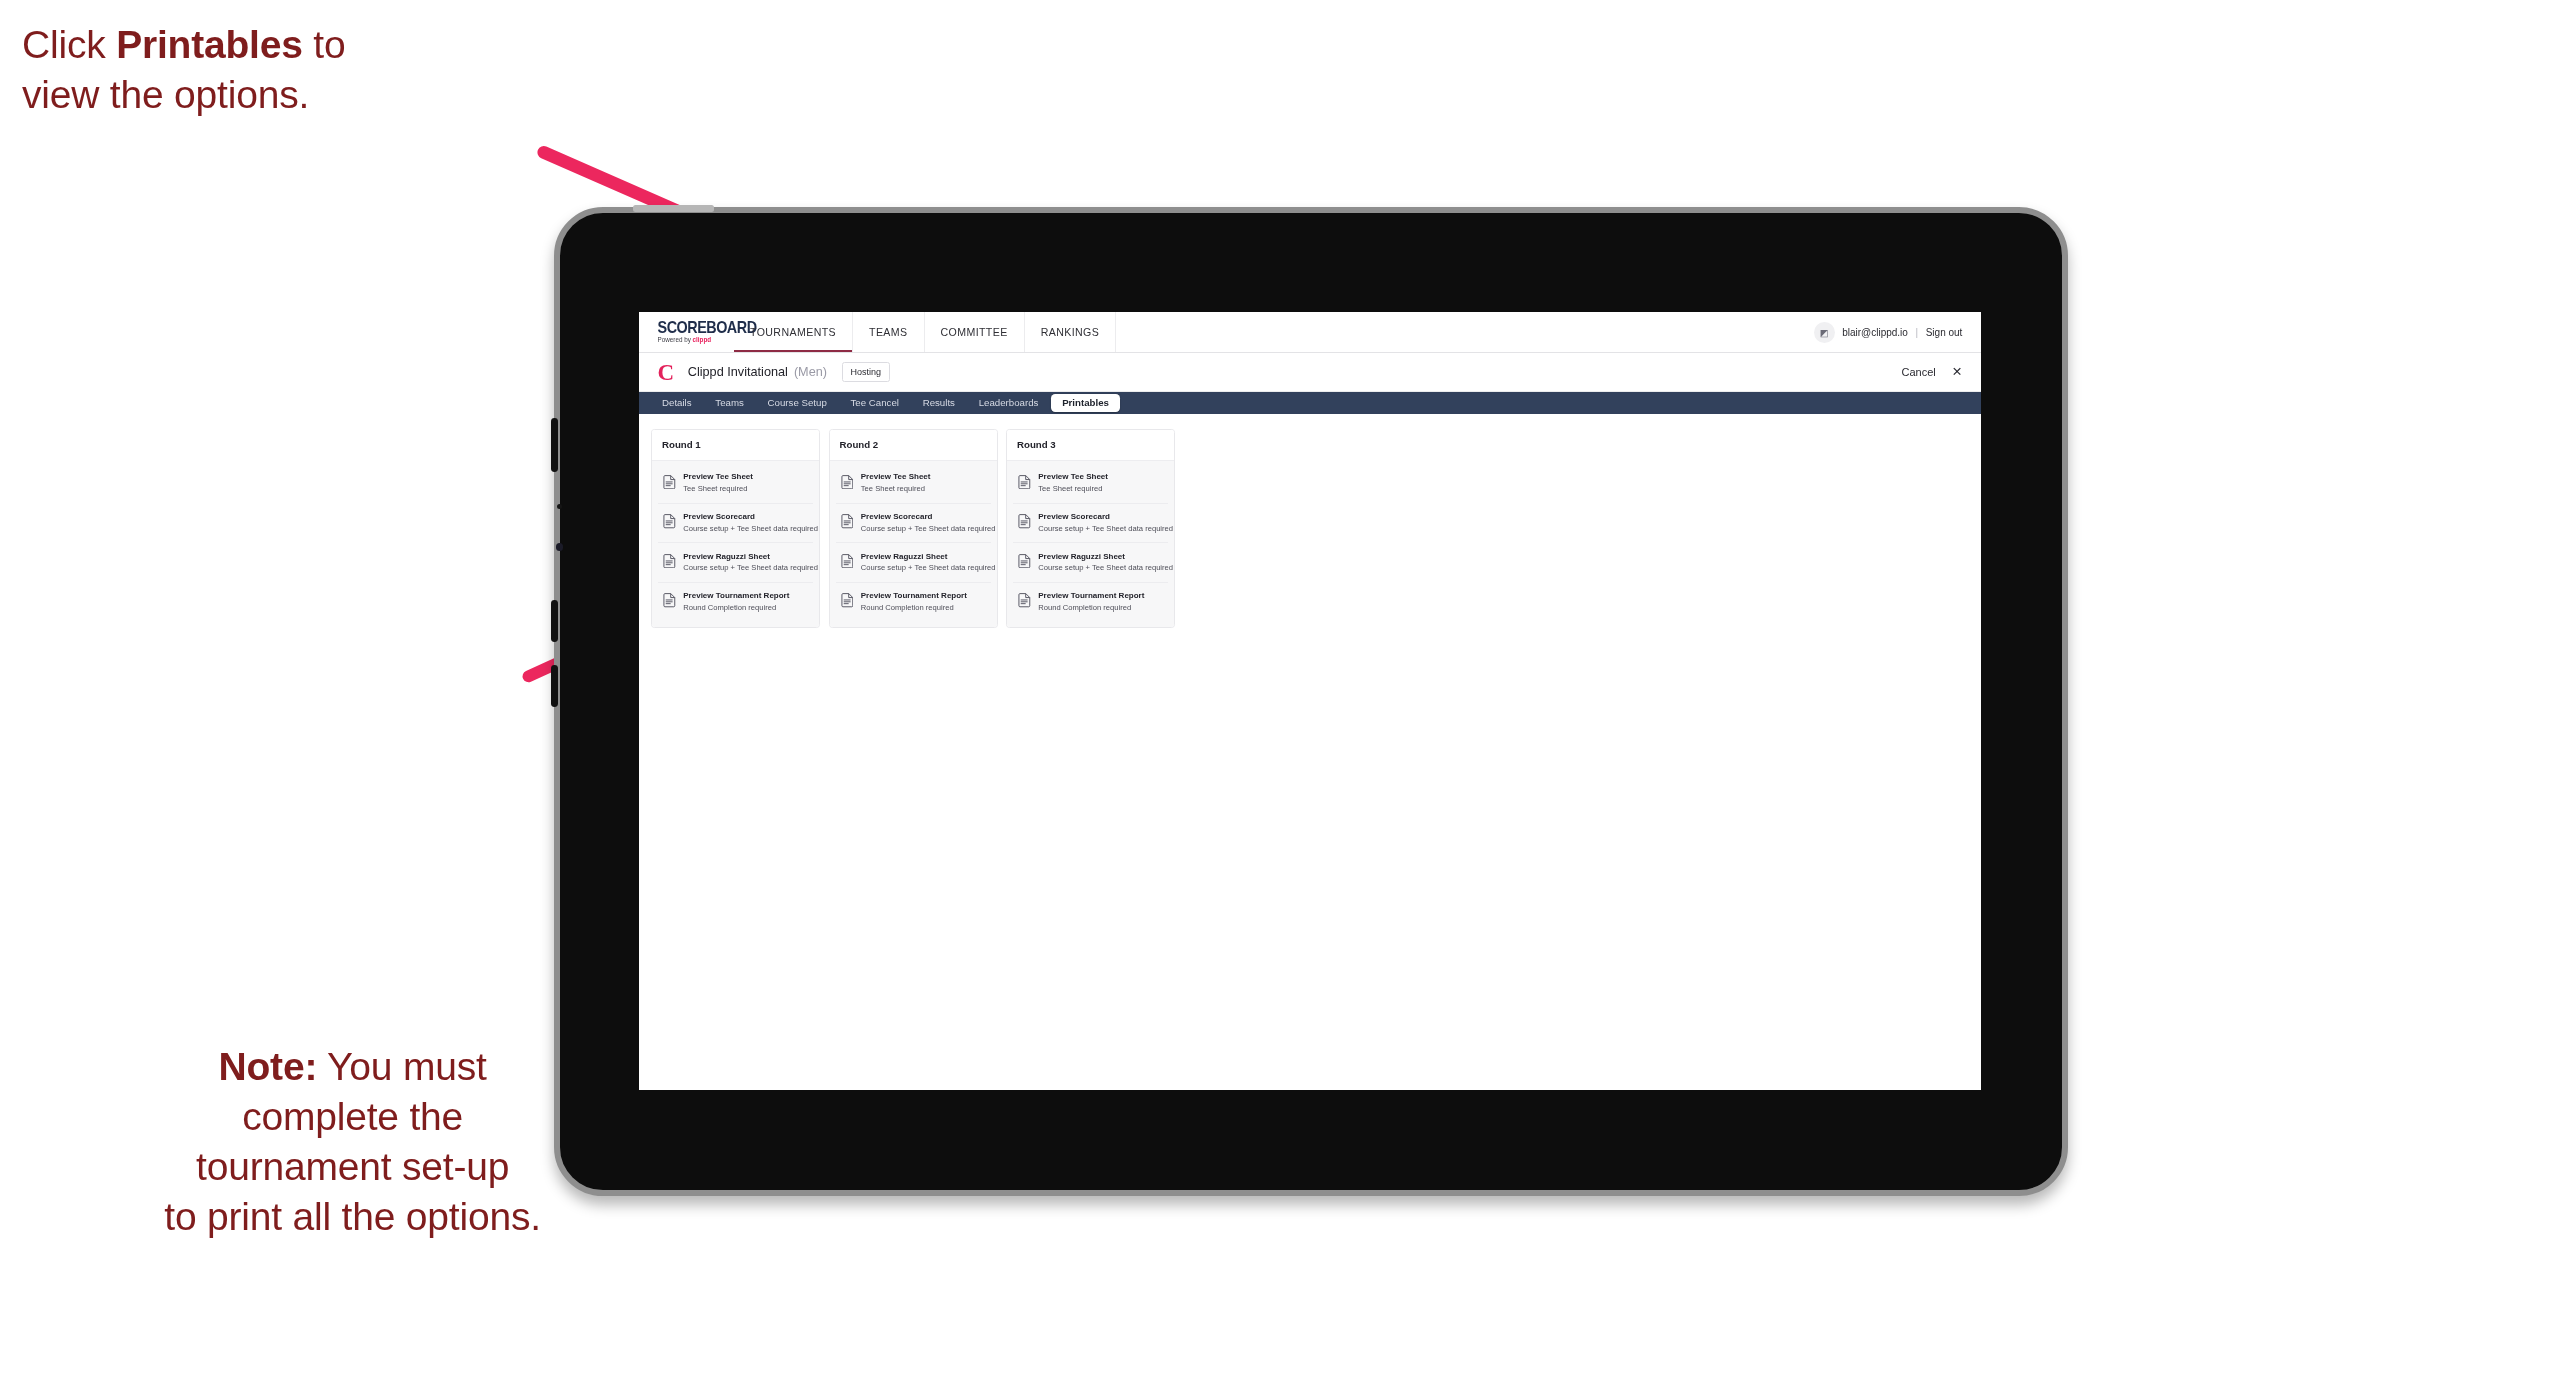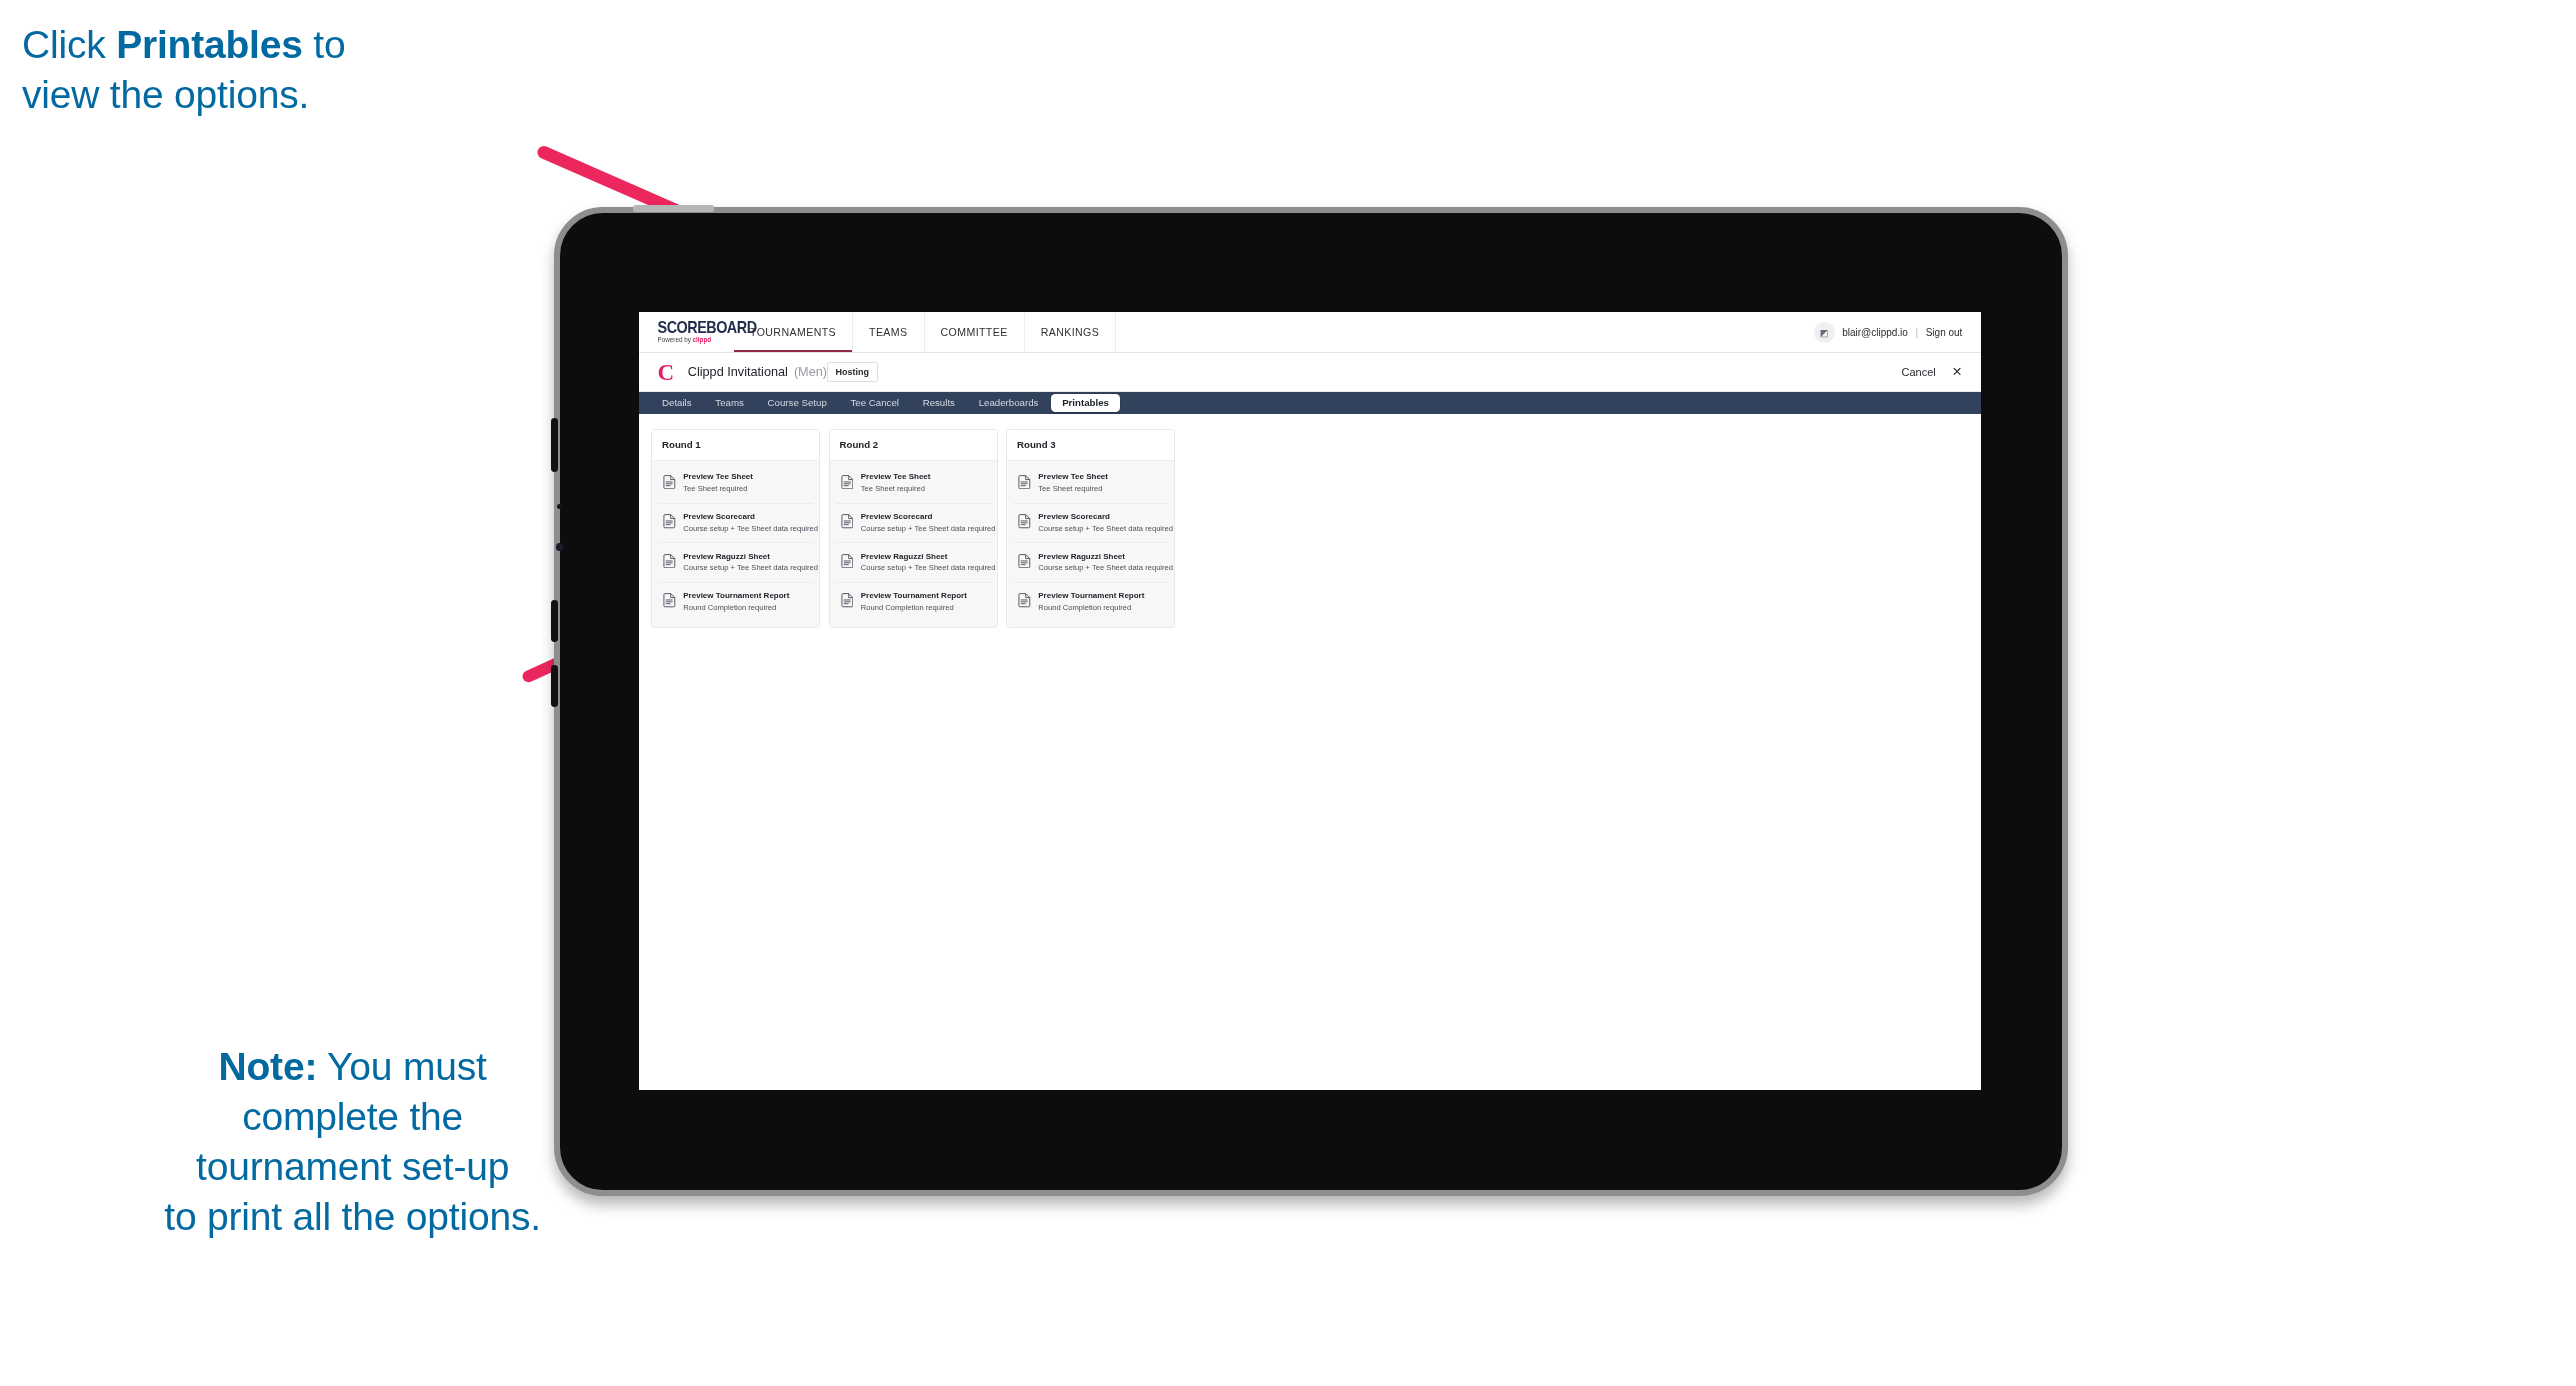--- a/index.html
+++ b/index.html
@@ -8,21 +8,21 @@
     height: 1386px;
     background: #ffffff;
     font-family: "Liberation Sans", sans-serif;
     overflow: hidden;
   }
   #stage { position: relative; width: 2576px; height: 1386px; background:#fff; }
 
   
   .annot {
     position: absolute;
-    color: #0369a1;
+    color: #7f1d1d;
     font-family: "Liberation Sans", sans-serif;
     font-size: 39px;
     line-height: 1.28;
     letter-spacing: -0.2px;
     white-space: pre-line;
   }
   .annot b { font-weight: 700; }
   #annot-1 { left: 22px; top: 20px; width: 541px; }
   #annot-2 { left: 29px; top: 651px; width: 541px; }
   #annot-3 { left: 18.6px; top: 1042px; width: 668px; text-align: center; }
@@ -117,21 +117,21 @@
     height: 39px; display:flex; align-items:center; padding: 0 18.6px;
     background:#fff; border-bottom:0.8px solid #ececed;
   }
   #tour-logo {
     font-size: 23px; font-weight: 800; color: #e3215b; line-height: 1;
     margin-right: 13.5px; font-family: "Liberation Serif", serif;
   }
   #tour-name { font-size: 12.7px; color: #23232a; }
   #tour-gender { font-size: 12.7px; color: #9a9aa6; margin-left: 6px; }
   #tour-chip {
-    font-size: 9px; font-weight: 700; color:#2a2a31;
+    margin-left: 15px; font-size: 9px; font-weight: 400; color:#2a2a31;
     border:0.8px solid #dcdce1; border-radius:2.5px; padding: 4.2px 7.6px; background:#fff;
   }
   #tour-spacer { flex: 1; }
   #cancel-btn { display:flex; align-items:center; gap:16px; font-size: 11px; color:#2a2a31; cursor:pointer; }
   #cancel-x { font-size: 12.7px; line-height:1; }
 
   
   #tabstrip {
     height: 22px; background: #32415c; display:flex; align-items:center; padding-left: 12px; gap: 1.7px;
   }

